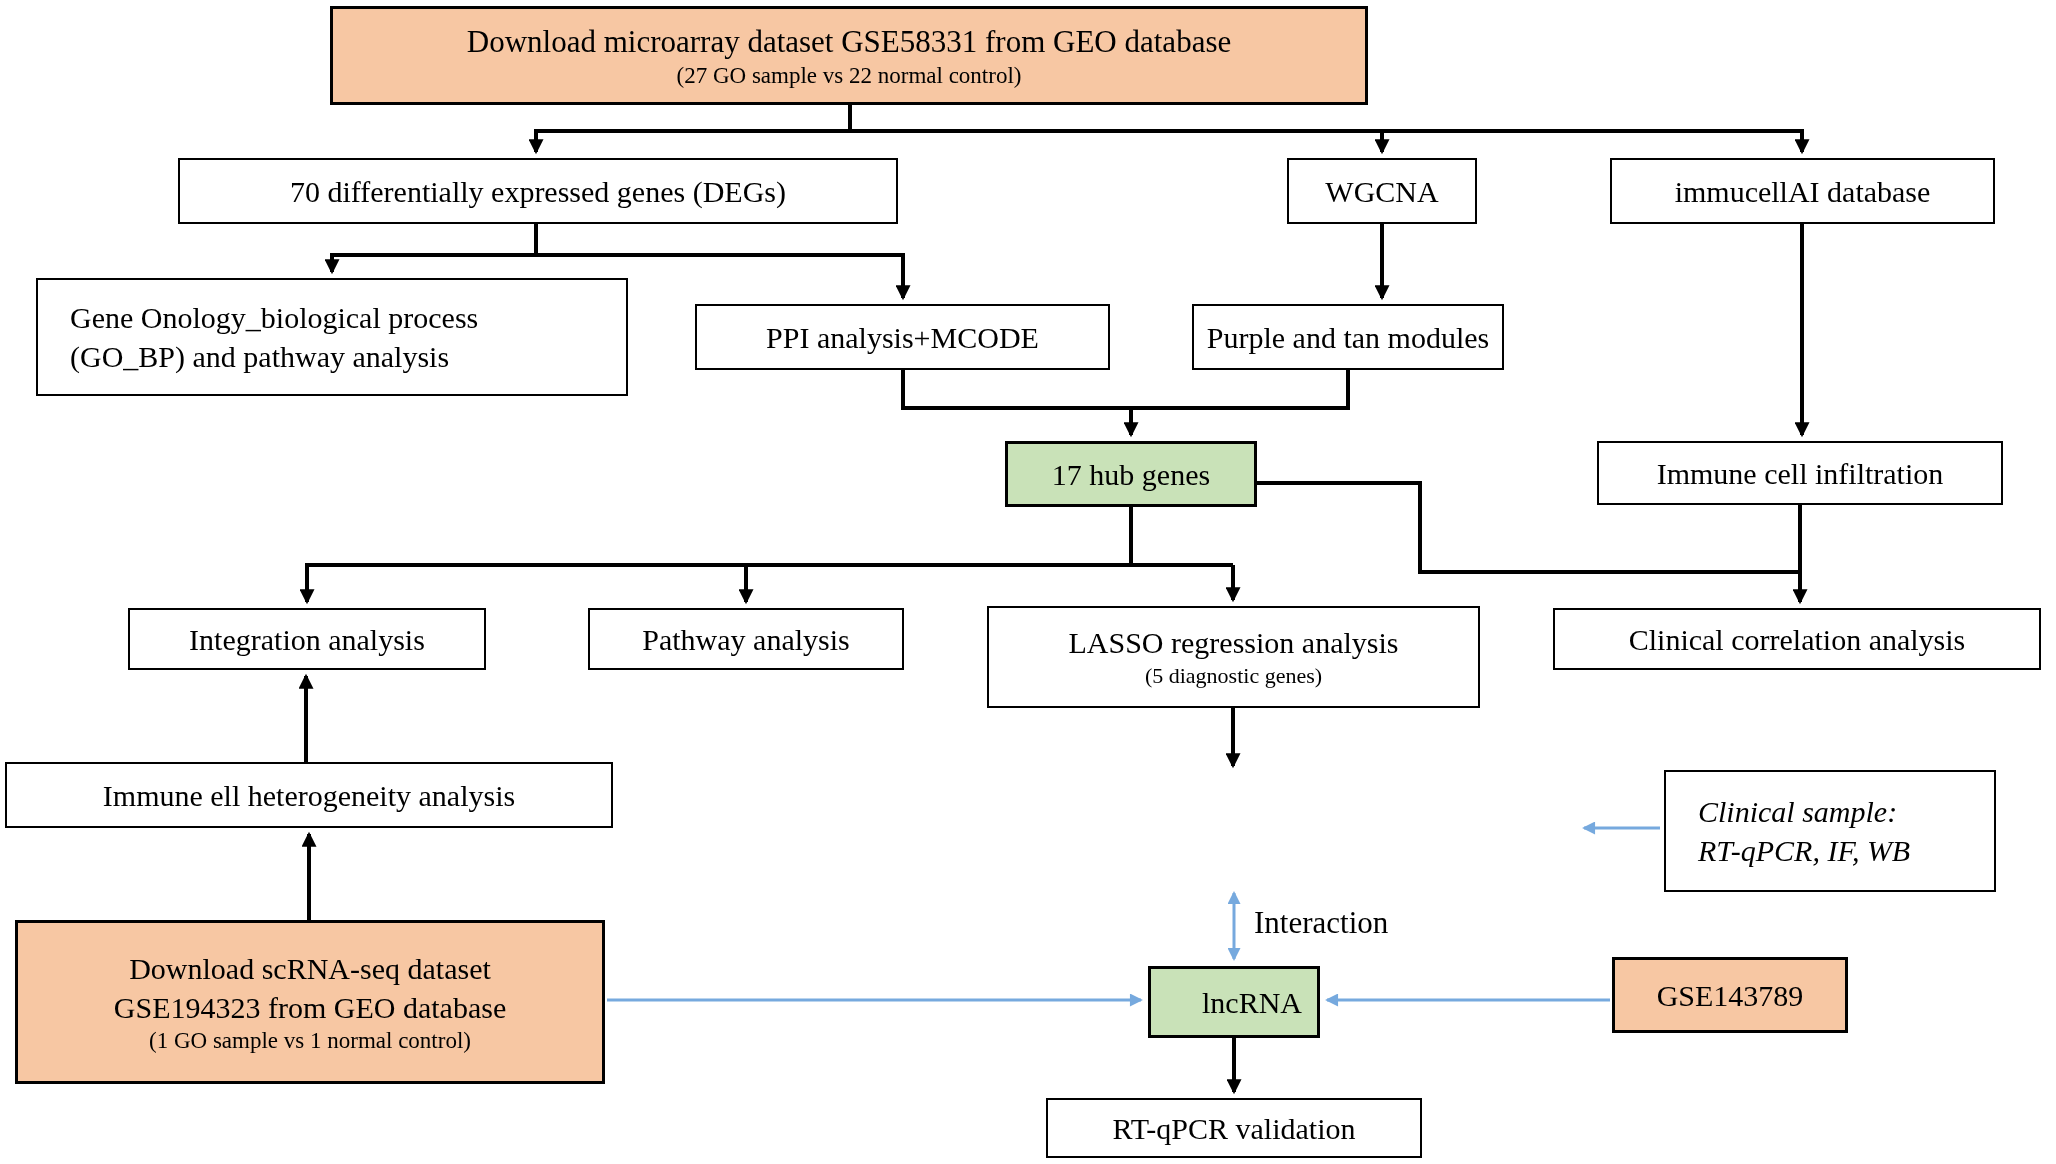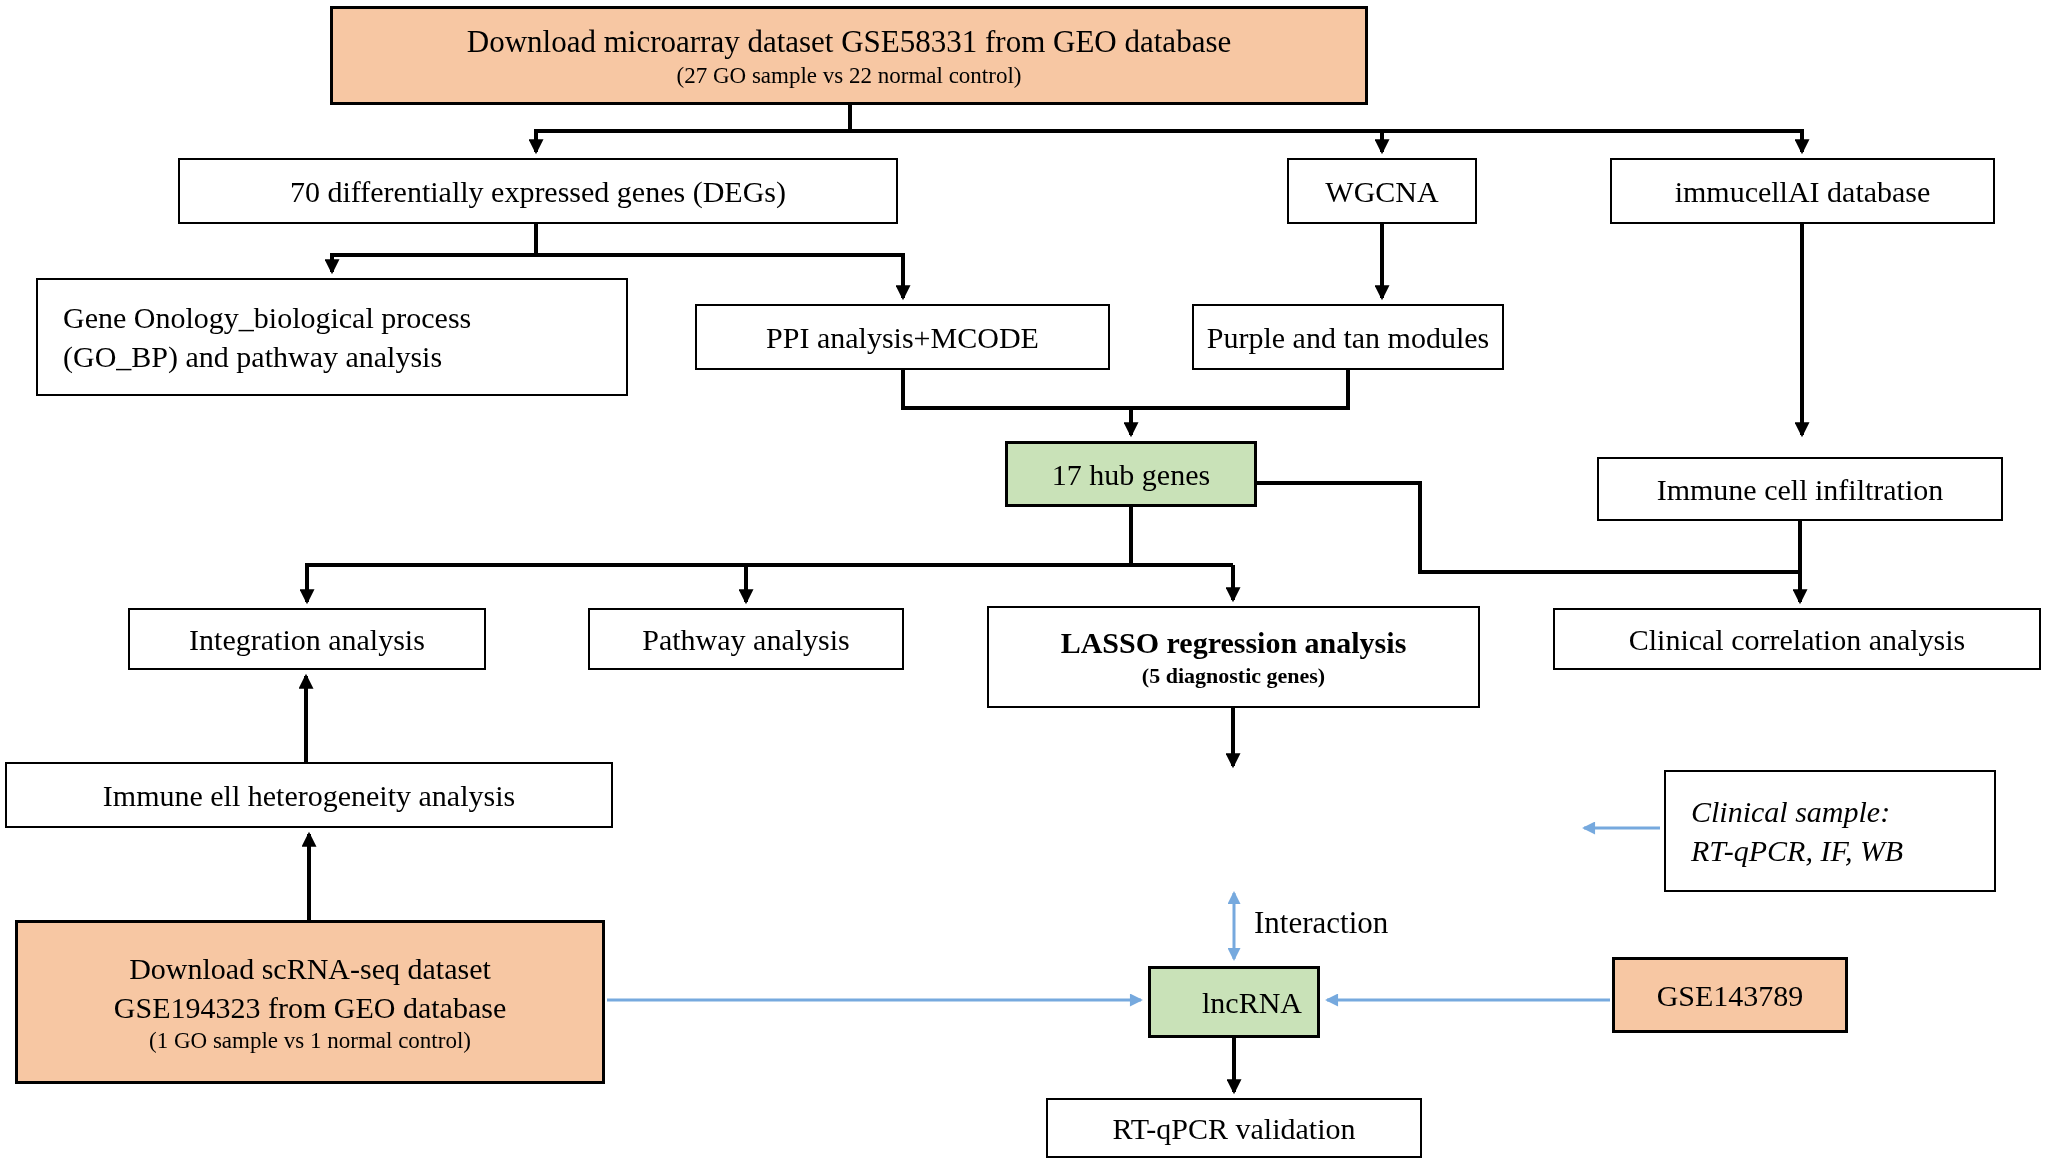--- a/index.html
+++ b/index.html
@@ -18,21 +18,21 @@
     box-sizing:border-box;
     background:#fff;
     border:2px solid #000;
     display:flex;flex-direction:column;
     justify-content:center;align-items:center;
     text-align:center;
     font-size:30px;line-height:1.3;
   }
   .node.orange{background:var(--orange,#F7C7A3);border-width:3px;}
   .node.green{background:var(--green,#C9E2B8);border-width:3px;}
-  .node.leftalign{align-items:flex-start;text-align:left;padding-left:25px;padding-right:12px;}
+  .node.leftalign{align-items:flex-start;text-align:left;padding-left:32px;padding-right:12px;}
   .sub{font-size:23px;line-height:1.2;}
   .t-lg{font-size:31px;}
   .lasso-sub{font-size:22px;}
   .roc-sub{font-size:25px;}
   .floating-label{
     position:absolute;z-index:2;font-size:31px;white-space:nowrap;
   }
   .kline{stroke:#000;stroke-width:4;fill:none;}
   .bline{stroke:var(--blue,#76A9DE);stroke-width:3;fill:none;}
   .khead{fill:#000;}
@@ -117,31 +117,31 @@
   <div class="node" style="left:695px;top:304px;width:415px;height:66px;">
     <div>PPI analysis+MCODE</div>
   </div>
   <div class="node" style="left:1192px;top:304px;width:312px;height:66px;">
     <div>Purple and tan modules</div>
   </div>
 
   <div class="node green" style="left:1005px;top:441px;width:252px;height:66px;">
     <div>17 hub genes</div>
   </div>
-  <div class="node" style="left:1597px;top:457px;width:406px;height:64px;text-align:center;">
+  <div class="node" style="left:1597px;top:441px;width:406px;height:64px;text-align:center;">
     <div>Immune cell infiltration</div>
   </div>
 
   <div class="node" style="left:128px;top:608px;width:358px;height:62px;">
     <div>Integration analysis</div>
   </div>
   <div class="node" style="left:588px;top:608px;width:316px;height:62px;">
     <div>Pathway analysis</div>
   </div>
-  <div class="node" style="left:987px;top:606px;width:493px;height:102px;font-weight:bold;">
+  <div class="node" style="left:987px;top:606px;width:493px;height:102px;">
     <div>LASSO regression analysis</div>
     <div class="lasso-sub">(5 diagnostic genes)</div>
   </div>
   <div class="node" style="left:1553px;top:608px;width:488px;height:62px;">
     <div>Clinical correlation analysis</div>
   </div>
 
   <div class="node" style="left:5px;top:762px;width:608px;height:66px;">
     <div>Immune ell heterogeneity analysis</div>
   </div>

